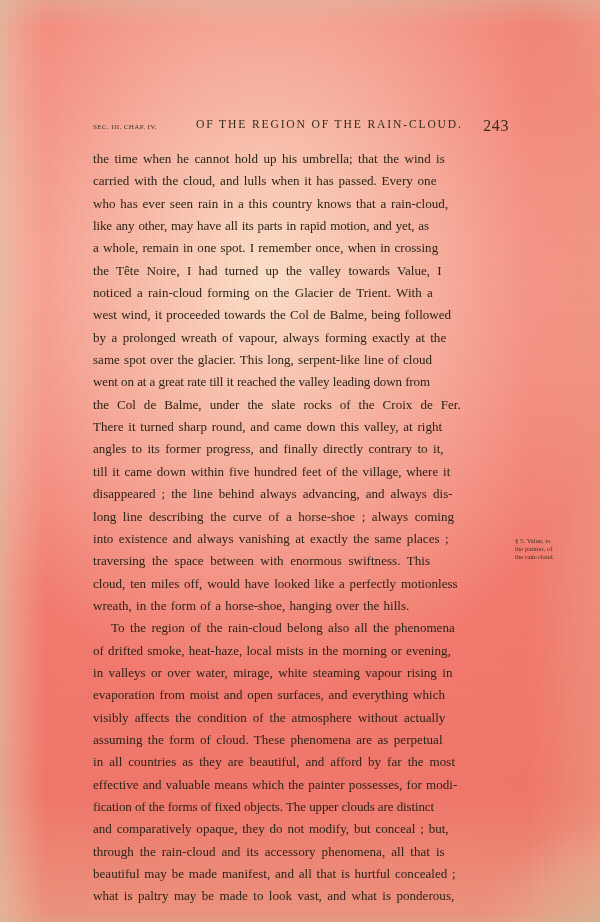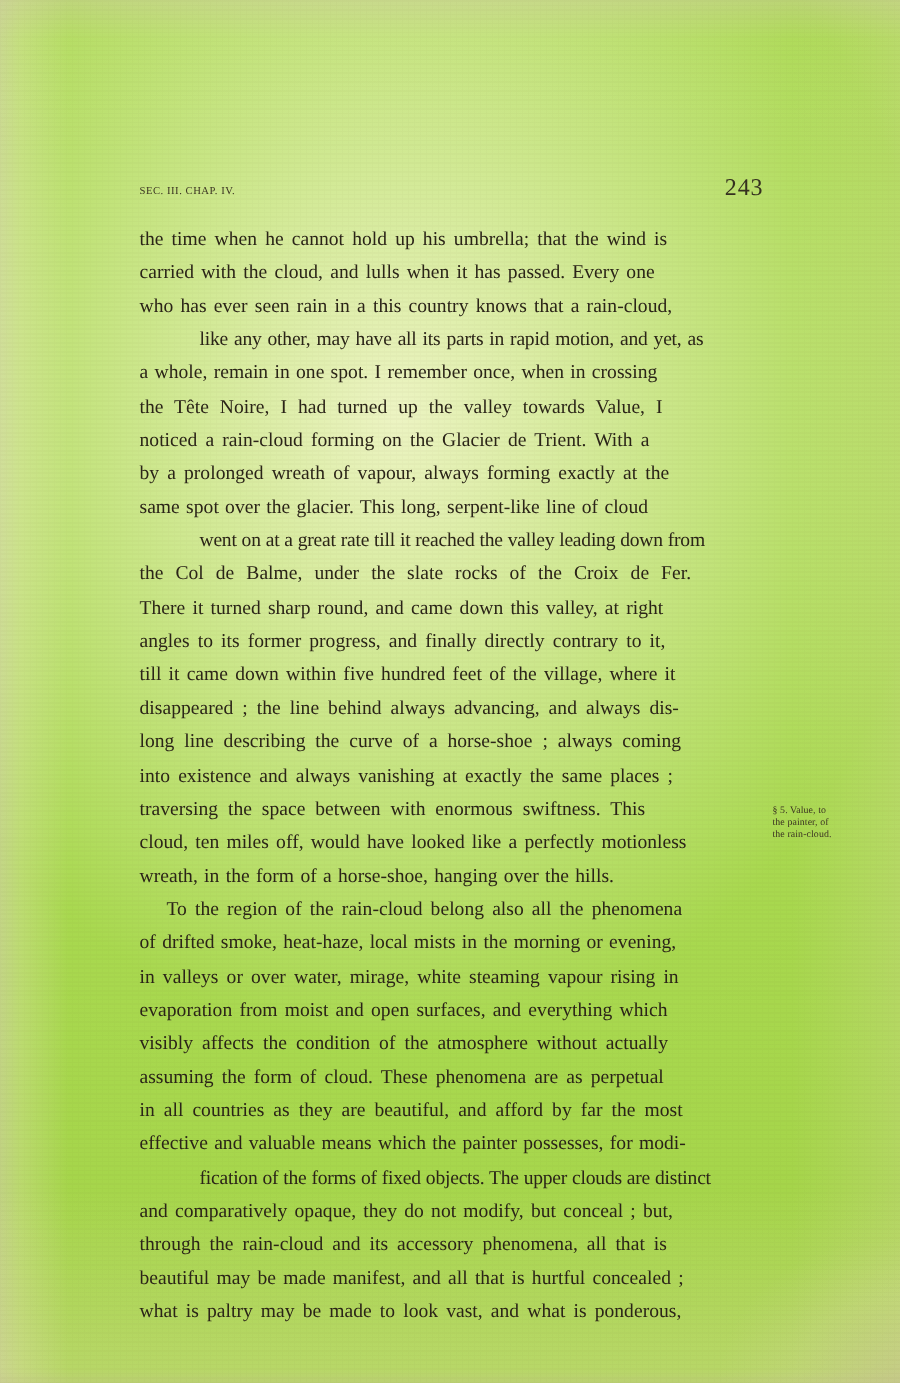--- a/index.html
+++ b/index.html
@@ -6,21 +6,21 @@
     margin: 0;
     padding: 0;
     background: #ffffff;
   }
 
   #page {
     position: relative;
     width: 600px;
     height: 922px;
     overflow: hidden;
-    background: #84cc16;
+    background: #ef4444;
     font-family: "Liberation Serif", "DejaVu Serif", serif;
     color: #2b2418;
   }
 
   
   .paper-grad-a {
     position: absolute;
     inset: 0;
     background:
       linear-gradient(90deg,
@@ -147,21 +147,21 @@
   
   .w00 { word-spacing: 0.2px; }
   .w01 { word-spacing: 0.9px; }
   .w02 { word-spacing: 1.5px; }
   .w03 { word-spacing: 2.1px; }
   .w04 { word-spacing: 2.7px; }
   .w05 { word-spacing: 3.3px; }
   .w06 { word-spacing: 4.0px; }
   .w07 { word-spacing: 4.7px; }
 
-  .tight   { letter-spacing: -0.15px; margin-left: 40px; }
+  .tight   { letter-spacing: -0.15px; }
 
   
   .margin-note {
     position: absolute;
     left: 515px;
     top: 537px;
     width: 78px;
     font-size: 6.6px;
     line-height: 8.0px;
     color: #3c3422;
@@ -177,32 +177,34 @@
   <div class="paper-grad-a"></div>
   <div class="paper-grad-b"></div>
   <div class="paper-grad-c"></div>
   <div class="corner-smudge"></div>
   <div class="grain"></div>
 
   <div class="text-block">
 
     <div class="running-head">
       <span class="rh-sec">SEC. III. CHAP. IV.</span>
+      <span class="rh-title">OF THE REGION OF THE RAIN-CLOUD.</span>
       <span class="rh-folio">243</span>
     </div>
 
     <div class="body-copy">
 
       <div class="ln w03">the time when he cannot hold up his umbrella; that the wind is</div>
       <div class="ln w02">carried with the cloud, and lulls when it has passed.   Every one</div>
       <div class="ln w02">who has ever seen rain in a this country knows that a rain-cloud,</div>
       <div class="ln w01 tight">like any other, may have all its parts in rapid motion, and yet, as</div>
       <div class="ln w01">a whole, remain in one spot.   I remember once, when in crossing</div>
       <div class="ln w06">the Tête Noire, I had turned up the valley towards Value, I</div>
       <div class="ln w03">noticed a rain-cloud forming on the Glacier de Trient.   With a</div>
+      <div class="ln w01">west wind, it proceeded towards the Col de Balme, being followed</div>
       <div class="ln w03">by a prolonged wreath of vapour, always forming exactly at the</div>
       <div class="ln w01">same spot over the glacier.   This long, serpent-like line of cloud</div>
       <div class="ln w00 tight">went on at a great rate till it reached the valley leading down from</div>
       <div class="ln w07">the Col de Balme, under the slate rocks of the Croix de Fer.</div>
       <div class="ln w02">There it turned sharp round, and came down this valley, at right</div>
       <div class="ln w03">angles to its former progress, and finally directly contrary to it,</div>
       <div class="ln w02">till it came down within five hundred feet of the village, where it</div>
       <div class="ln w04">disappeared ; the line behind always advancing, and always dis-</div>
       <div class="ln w05">long line describing the curve of a horse-shoe ; always coming</div>
       <div class="ln w03">into existence and always vanishing at exactly the same places ;</div>

